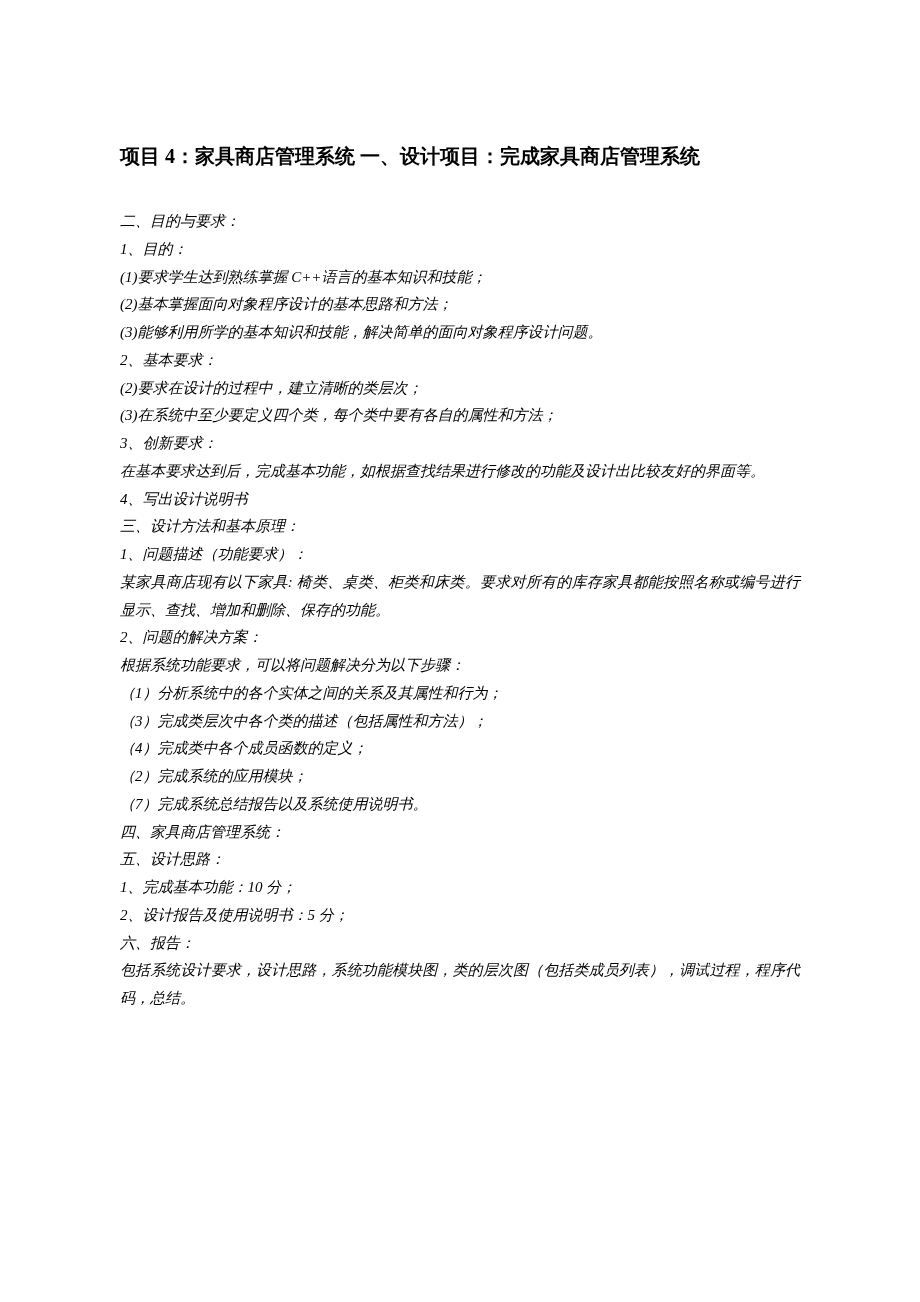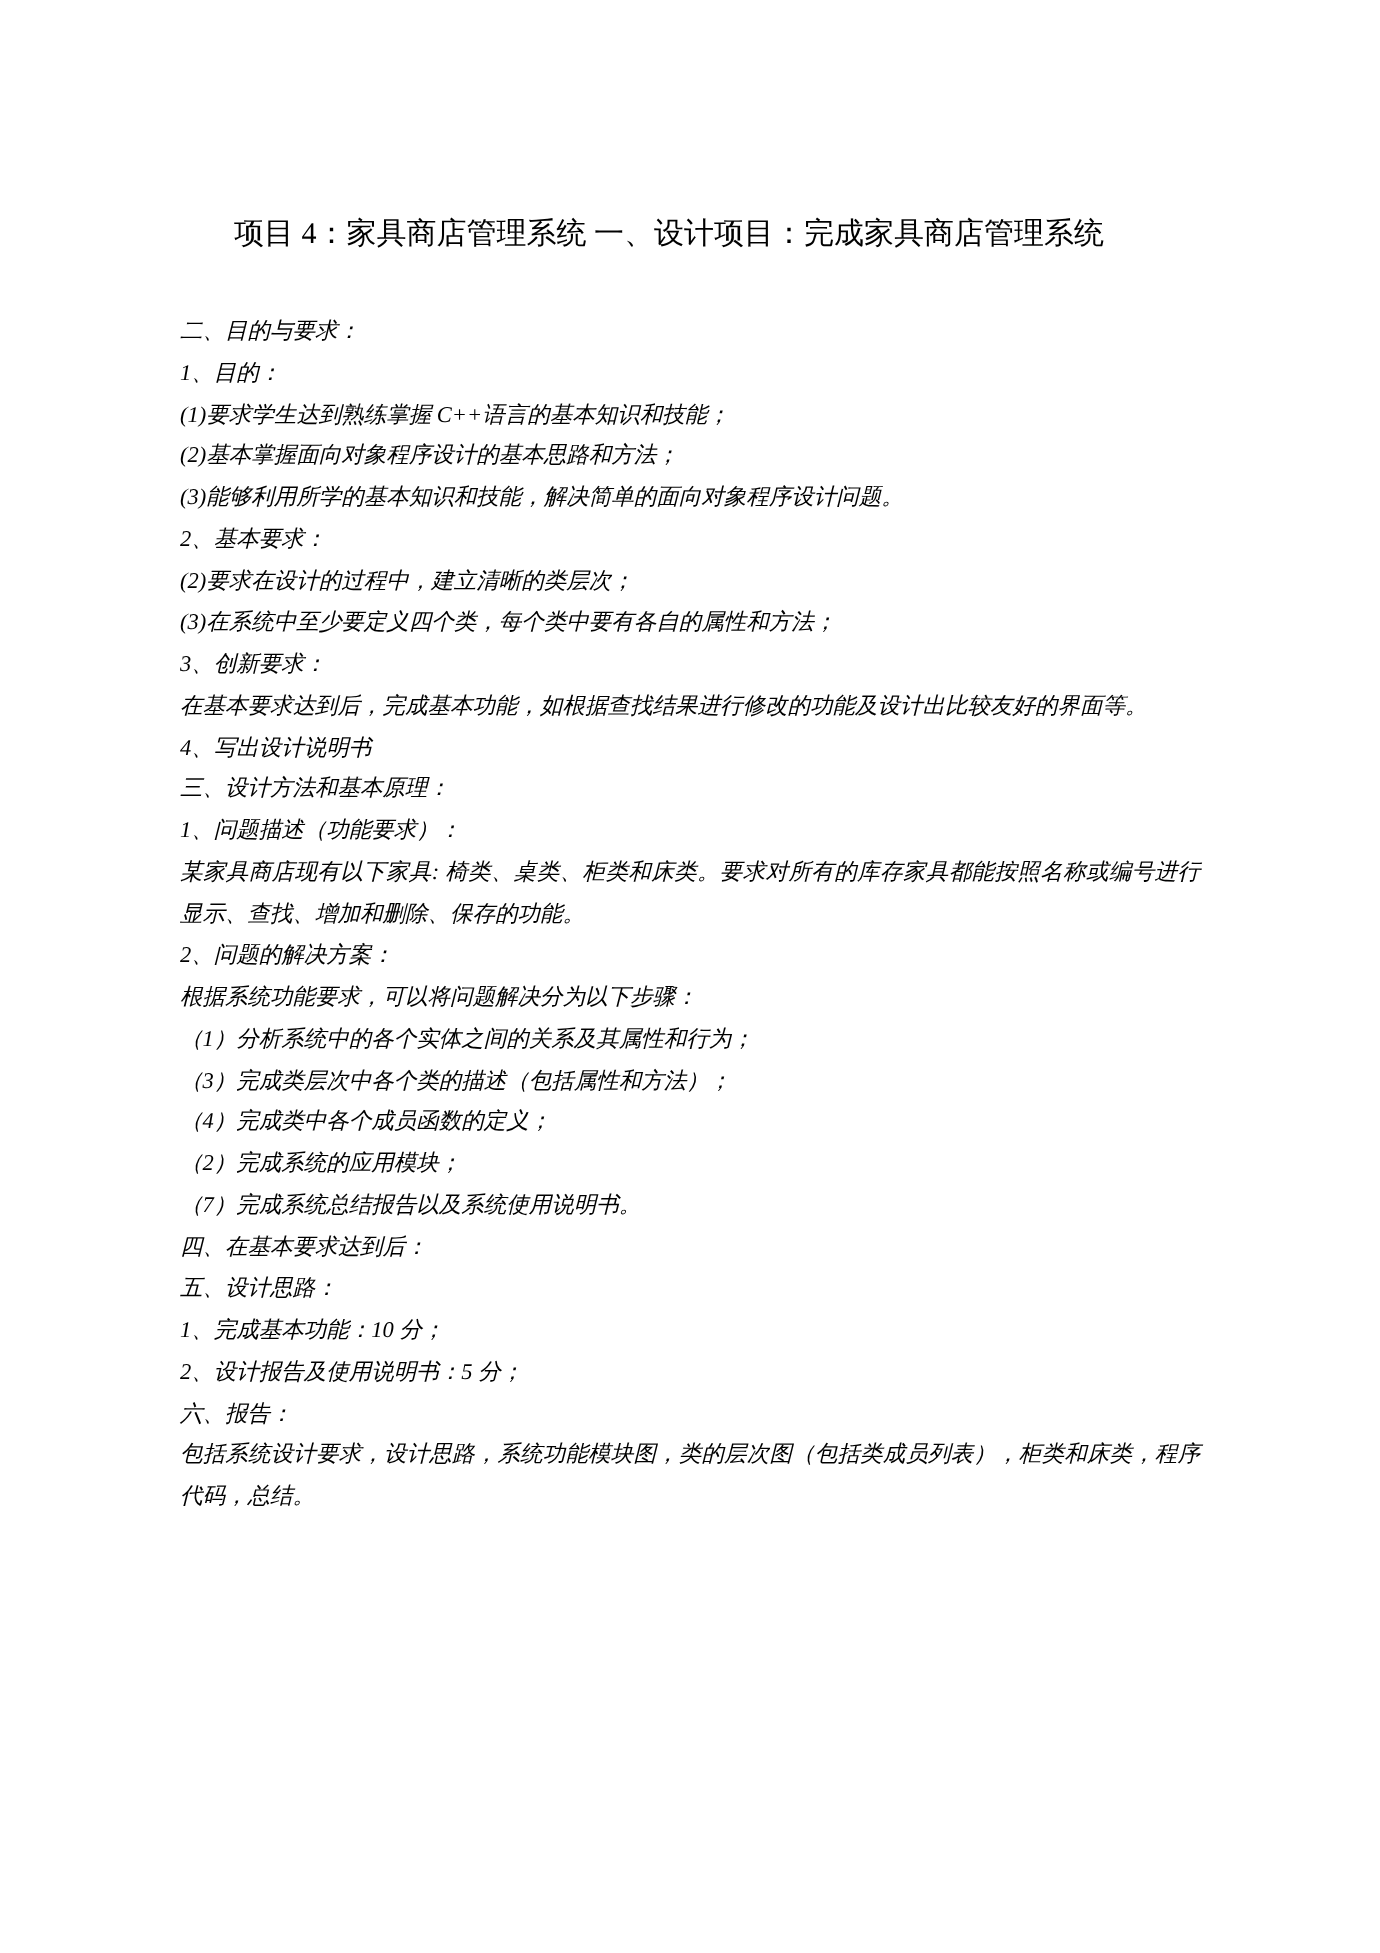--- a/index.html
+++ b/index.html
@@ -9,24 +9,23 @@
     }
     body {
       width: 920px;
       height: 1302px;
       background: #ffffff;
       font-family: "SimSun", "宋体", serif;
       padding: 140px 120px 0 120px;
     }
     .heading {
       font-size: 20px;
-      font-weight: normal;
+      font-weight: bold;
       margin-bottom: 36px;
       line-height: 1.6;
-      margin-left: 36px;
     }
     .paragraph {
       font-size: 15px;
       line-height: 1.85;
       text-align: justify;
       font-style: italic;
     }
   </style>
 </head>
 <body>
@@ -48,19 +47,19 @@
   <div class="paragraph">三、设计方法和基本原理：</div>
   <div class="paragraph">1、问题描述（功能要求）：</div>
   <div class="paragraph">某家具商店现有以下家具: 椅类、桌类、柜类和床类。要求对所有的库存家具都能按照名称或编号进行显示、查找、增加和删除、保存的功能。</div>
   <div class="paragraph">2、问题的解决方案：</div>
   <div class="paragraph">根据系统功能要求，可以将问题解决分为以下步骤：</div>
   <div class="paragraph">（1）分析系统中的各个实体之间的关系及其属性和行为；</div>
   <div class="paragraph">（3）完成类层次中各个类的描述（包括属性和方法）；</div>
   <div class="paragraph">（4）完成类中各个成员函数的定义；</div>
   <div class="paragraph">（2）完成系统的应用模块；</div>
   <div class="paragraph">（7）完成系统总结报告以及系统使用说明书。</div>
-  <div class="paragraph">四、在基本要求达到后：</div>
+  <div class="paragraph">四、家具商店管理系统：</div>
   <div class="paragraph">五、设计思路：</div>
   <div class="paragraph">1、完成基本功能：10 分；</div>
   <div class="paragraph">2、设计报告及使用说明书：5 分；</div>
   <div class="paragraph">六、报告：</div>
-  <div class="paragraph">包括系统设计要求，设计思路，系统功能模块图，类的层次图（包括类成员列表），柜类和床类，程序代码，总结。</div>
+  <div class="paragraph">包括系统设计要求，设计思路，系统功能模块图，类的层次图（包括类成员列表），调试过程，程序代码，总结。</div>
 </div>
 
 </body></html>

